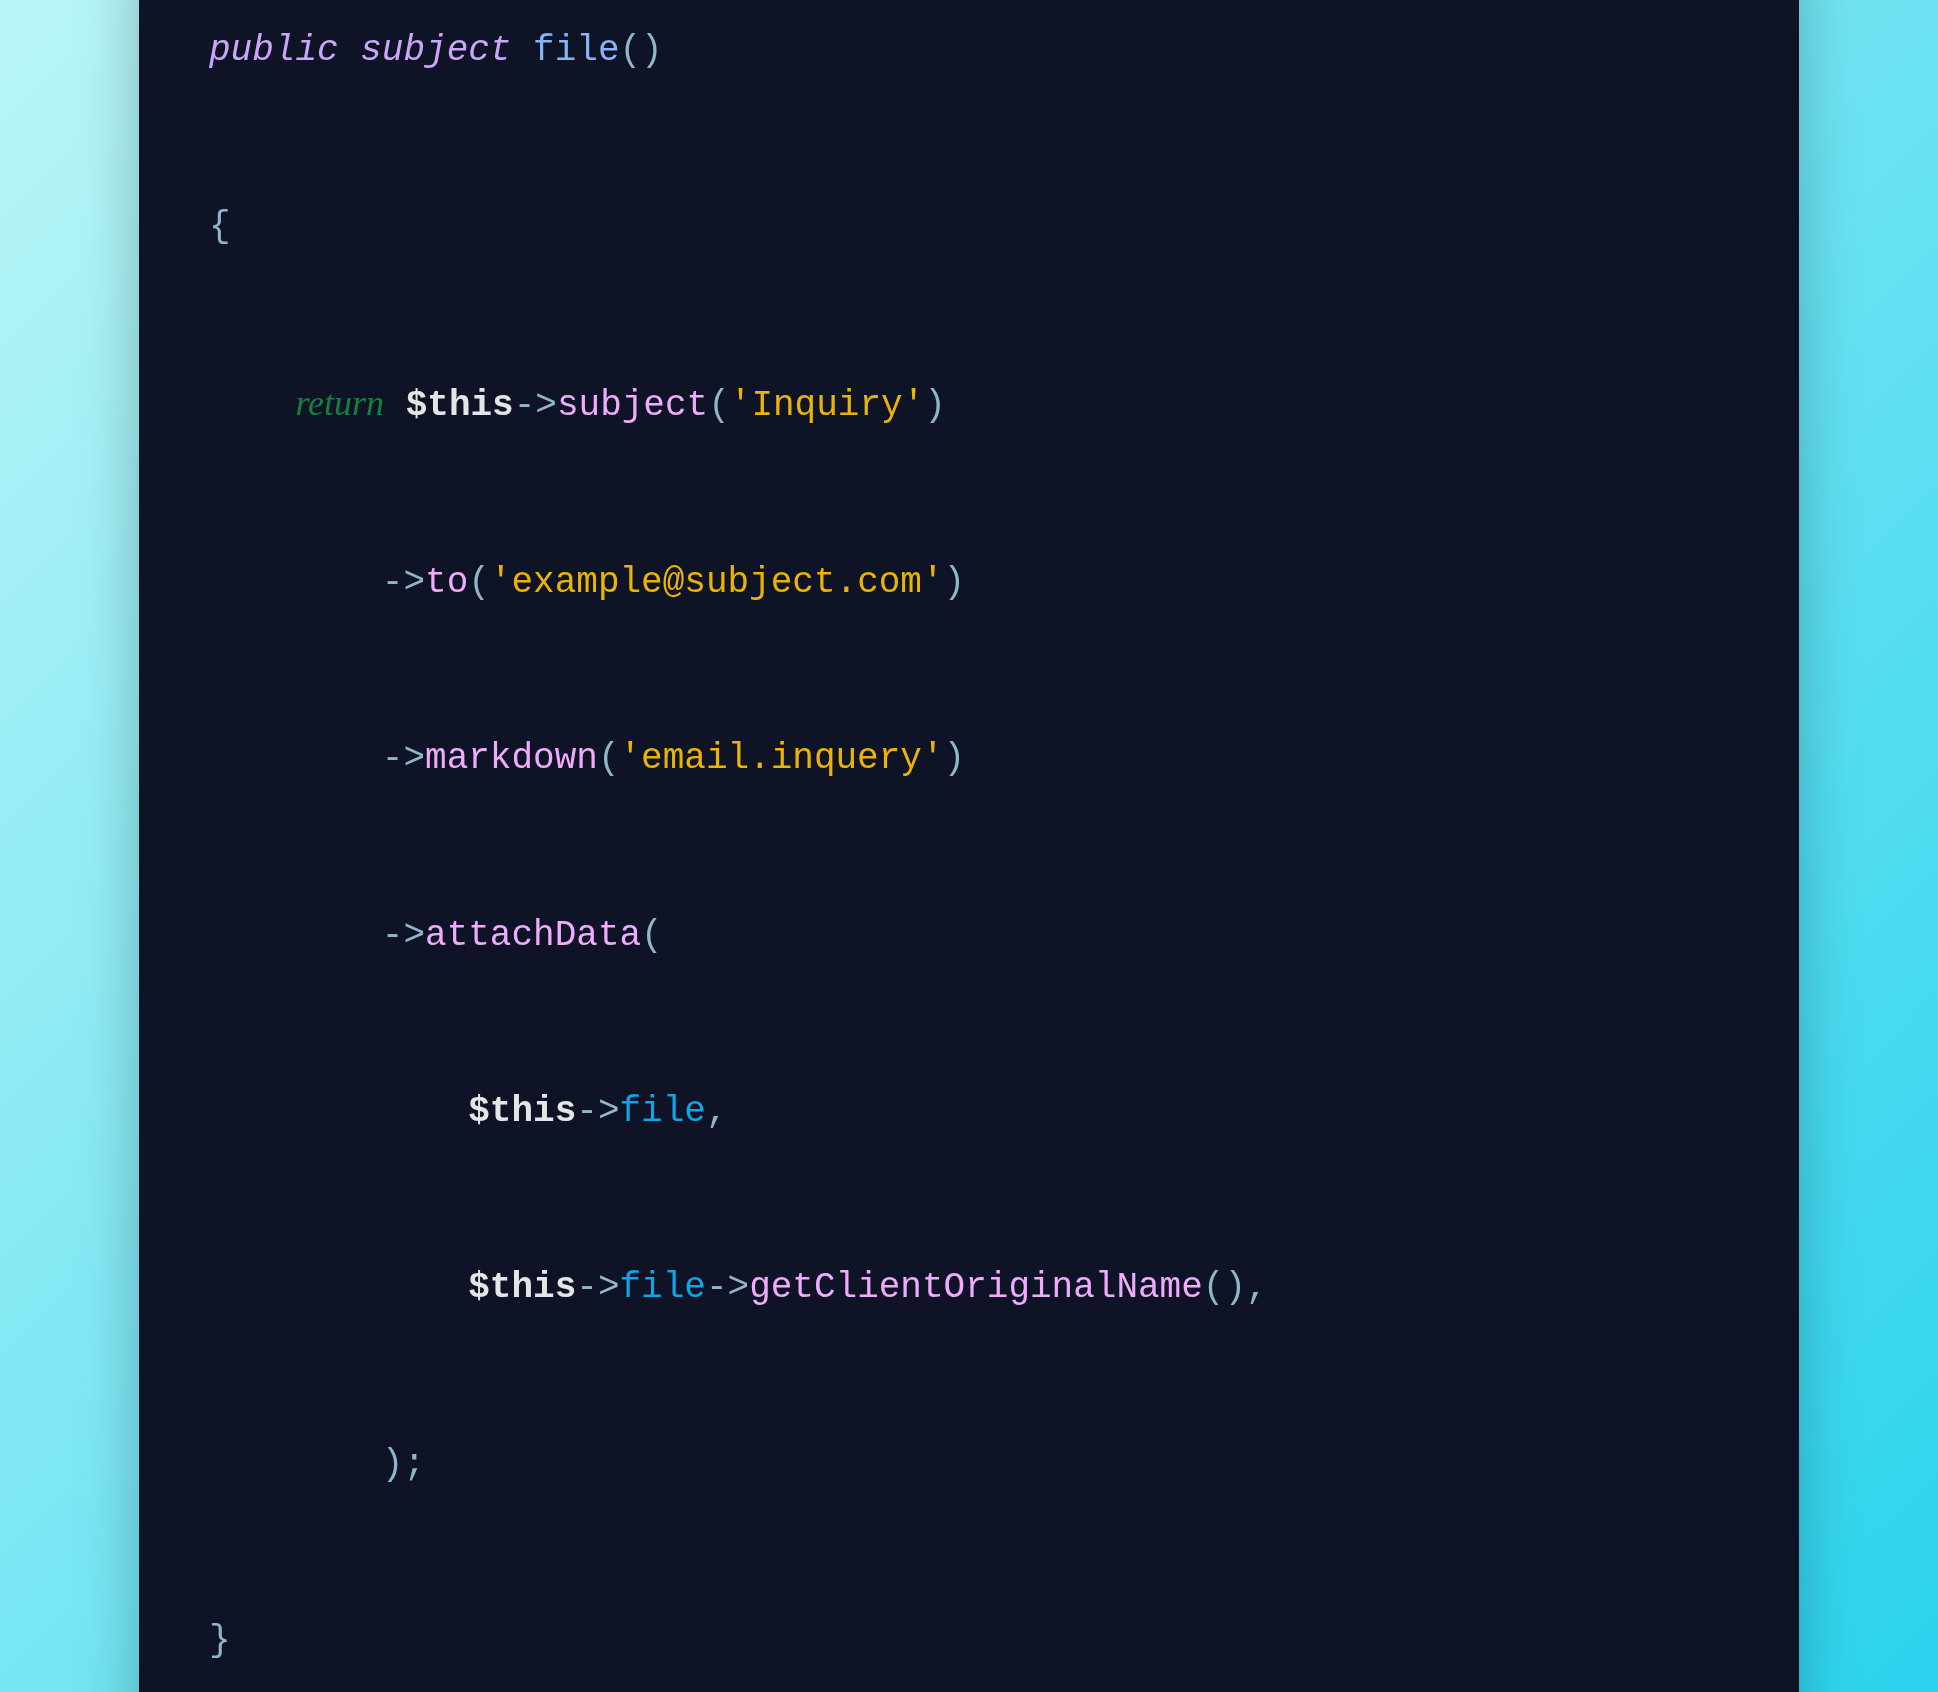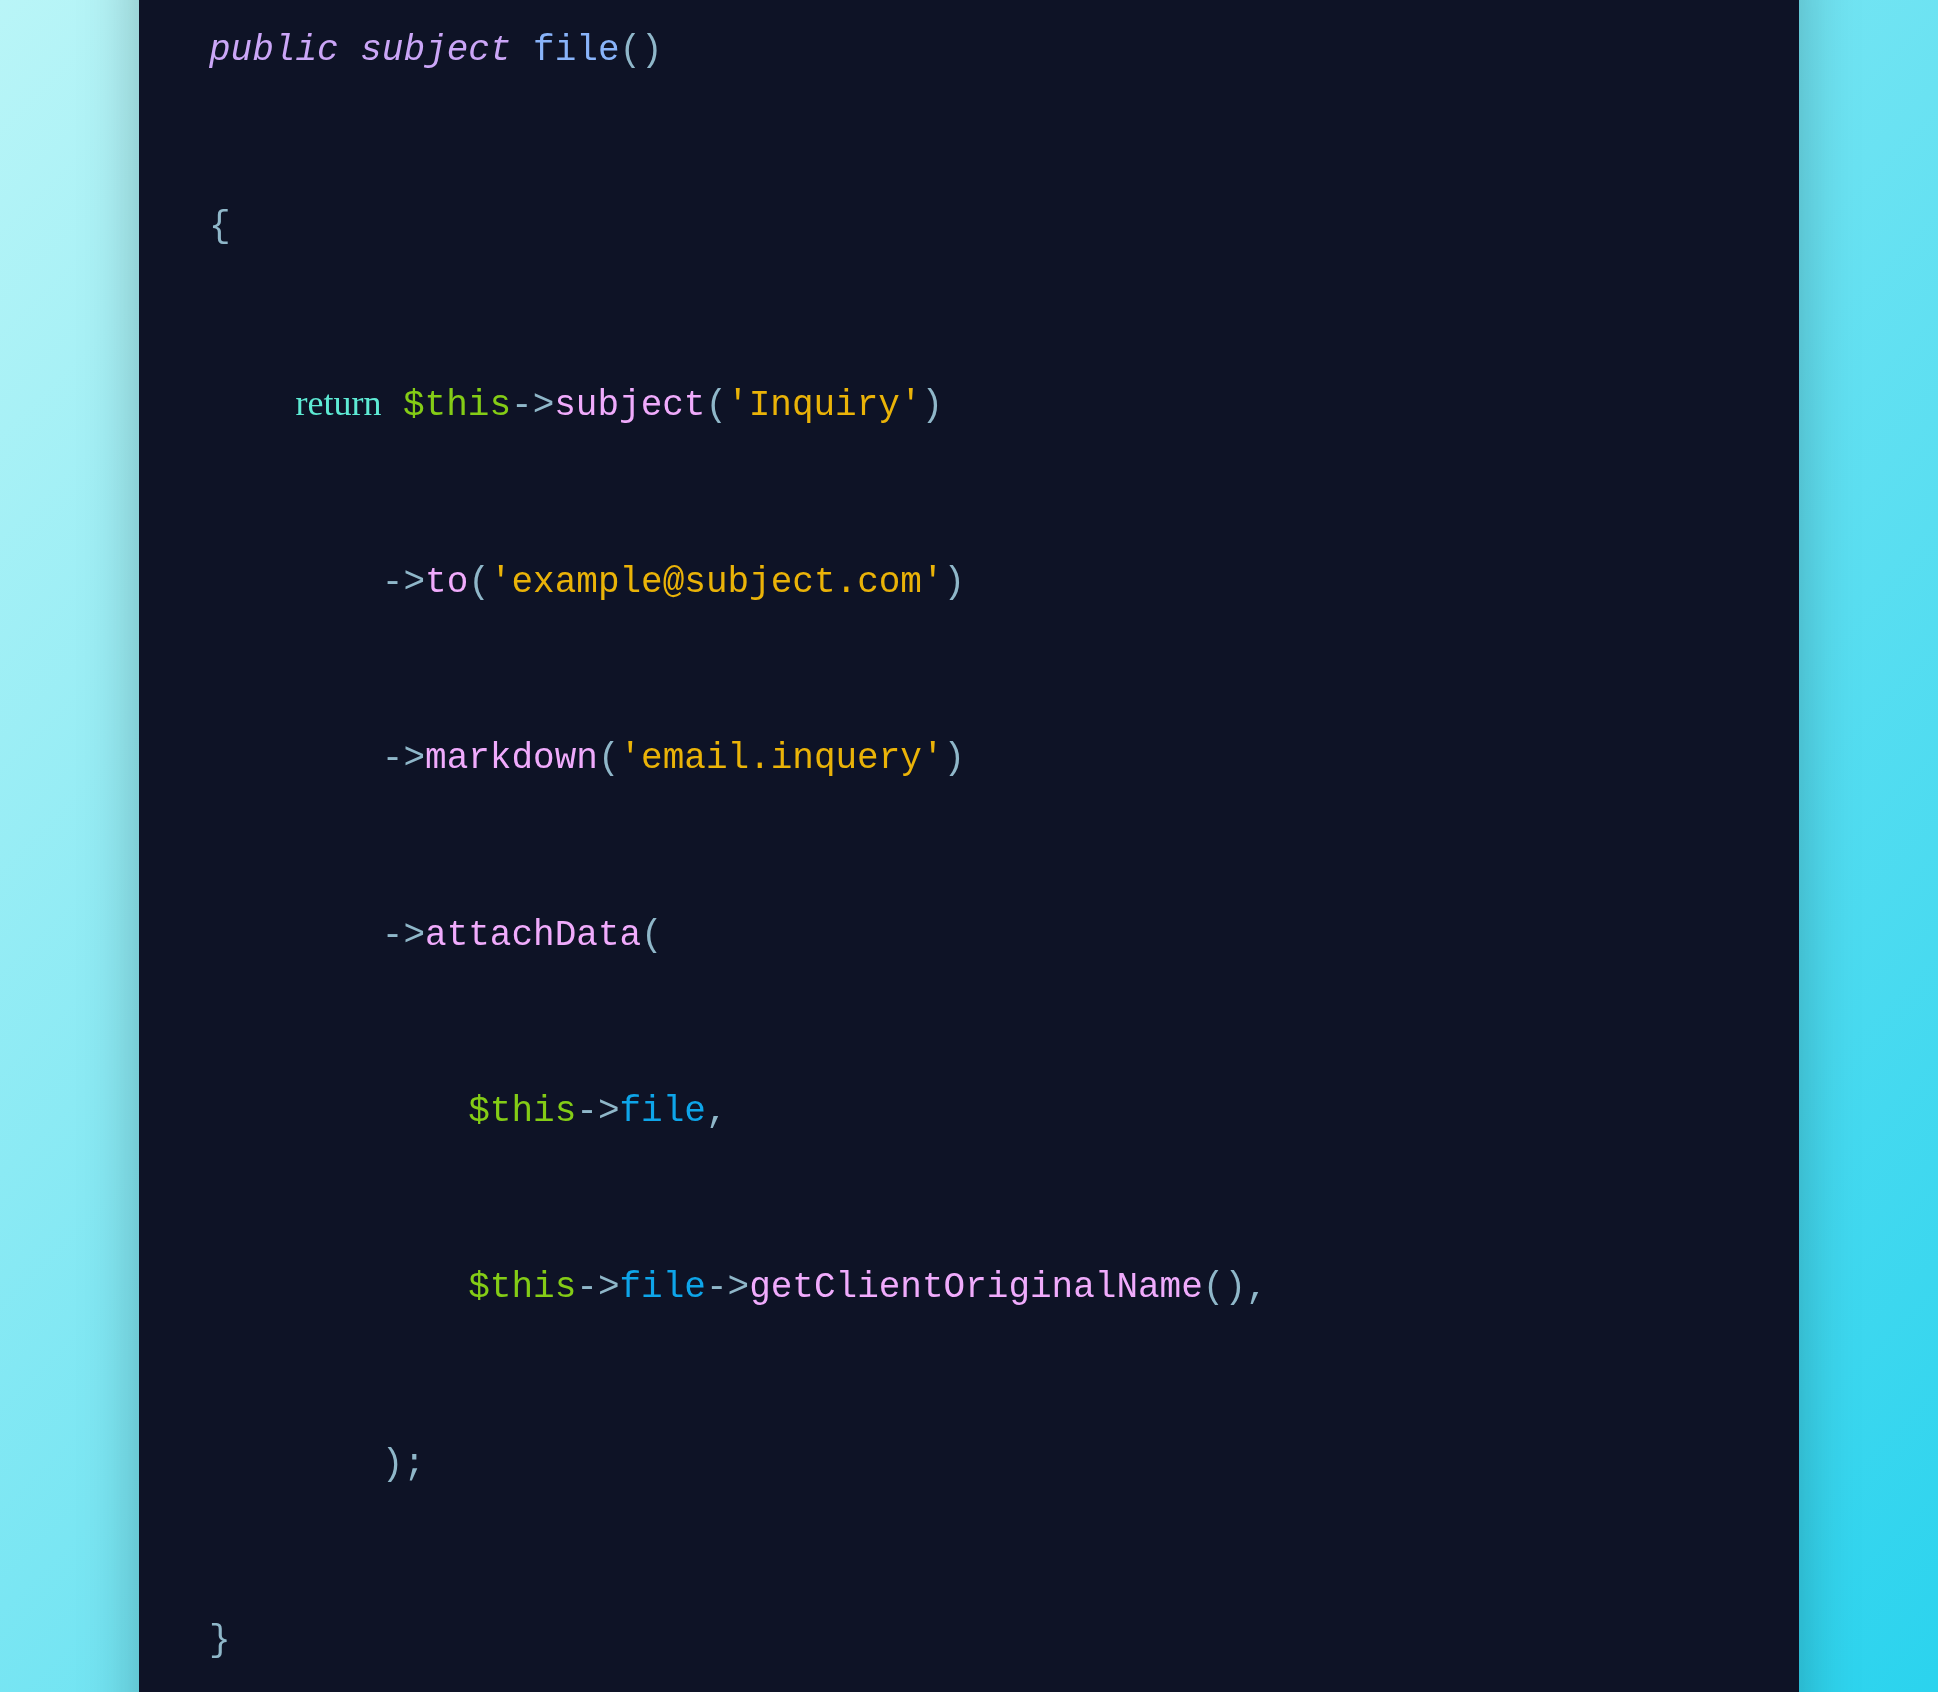--- a/index.html
+++ b/index.html
@@ -26,22 +26,22 @@
   pre.code {
     margin: 0;
     font-family: inherit;
     font-size: 36px;
     line-height: 2.45;
     color: #c8d7ea;
     white-space: pre;
   }
   .tok-keyword   { color: #cba6f7; font-style: italic; }
   .tok-funcname  { color: #89b4fa; }
-  .tok-return    { color: #5eead4; font-family: Georgia, "Times New Roman", serif; }
-  .tok-var       { color: #84cc16; }
+  .tok-return    { color: #15803d; font-style: italic; font-family: Georgia, "Times New Roman", serif; }
+  .tok-var       { color: #e5e5e5; font-weight: bold; }
   .tok-punct     { color: #8fb7c9; }
   .tok-arrow     { color: #8fb7c9; }
   .tok-method    { color: #f0abfc; font-family: Liberation Mono, monospace; }
   .tok-prop      { color: #0ea5e9; }
   .tok-string    { color: #eab308; }
   .tok-brace     { color: #8fb7c9; }
 </style>
 </head>
 <body>
 

